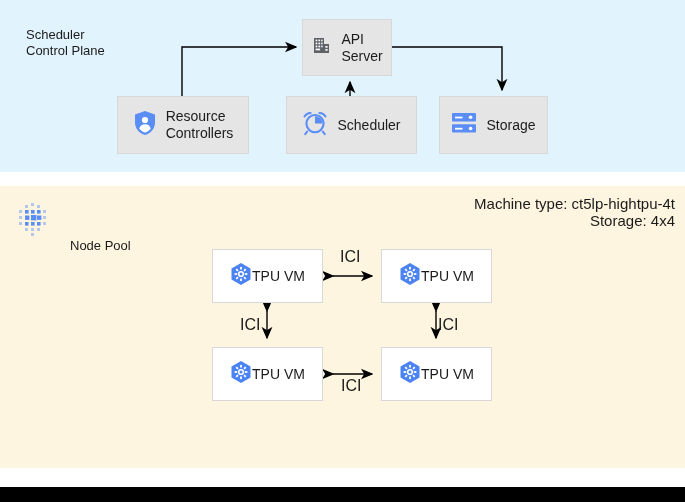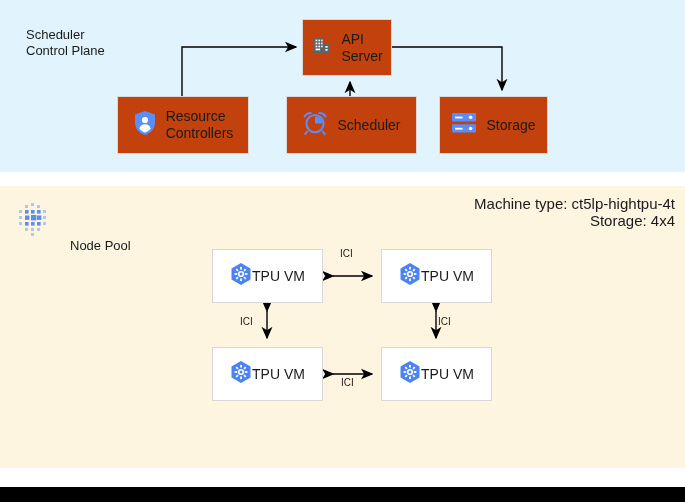--- a/index.html
+++ b/index.html
@@ -13,21 +13,21 @@
 
   .panel-title{position:absolute;color:#1b1b1b;font-size:13px;line-height:16px;white-space:pre;}
   #control-plane-title{left:26px;top:27px;}
 
   .node-pool-head{position:absolute;left:14px;top:191px;display:flex;align-items:center;gap:18px;}
   #node-pool-label{font-size:13px;color:#1b1b1b;margin-top:47px;}
 
   #machine-meta{position:absolute;right:10px;top:195px;text-align:right;
                 font-size:15px;line-height:17px;color:#1b1b1b;}
 
-  .box{position:absolute;background:#c2410c;border:1px solid #d8d8d8;
+  .box{position:absolute;background:#e5e5e5;border:1px solid #d8d8d8;
        display:flex;align-items:center;justify-content:center;gap:9px;
        box-sizing:border-box;}
   .box .lbl{font-size:14px;color:#1b1b1b;line-height:17px;white-space:pre;}
 
   #box-api-server{left:302px;top:19px;width:90px;height:57px;}
   #box-resource-controllers{left:117px;top:96px;width:132px;height:58px;}
   #box-scheduler{left:286px;top:96px;width:131px;height:58px;align-items:center;}
   #box-storage{left:439px;top:96px;width:109px;height:58px;}
 
   .tpu-box{position:absolute;background:#ffffff;border:1px solid #d8d8d8;
@@ -35,21 +35,21 @@
            justify-content:center;gap:0;box-sizing:border-box;}
   .tpu-box .lbl{font-size:14px;color:#1b1b1b;}
   #tpu-vm-0{left:212px;top:249px;}
   #tpu-vm-1{left:381px;top:249px;}
   #tpu-vm-2{left:212px;top:347px;}
   #tpu-vm-3{left:381px;top:347px;}
 
   svg.overlay{position:absolute;left:0;top:0;width:685px;height:502px;
               pointer-events:none;overflow:visible;}
 
-  .ici-label{position:absolute;font-size:10px;color:#1b1b1b;}
+  .ici-label{position:absolute;font-size:16px;color:#1b1b1b;}
   #ici-label-top{left:340px;top:248px;}
   #ici-label-bottom{left:341px;top:377px;}
   #ici-label-left{left:240px;top:316px;}
   #ici-label-right{left:438px;top:316px;}
 
   .icon{display:block;flex:0 0 auto;}
 </style>
 </head>
 <body>
 

